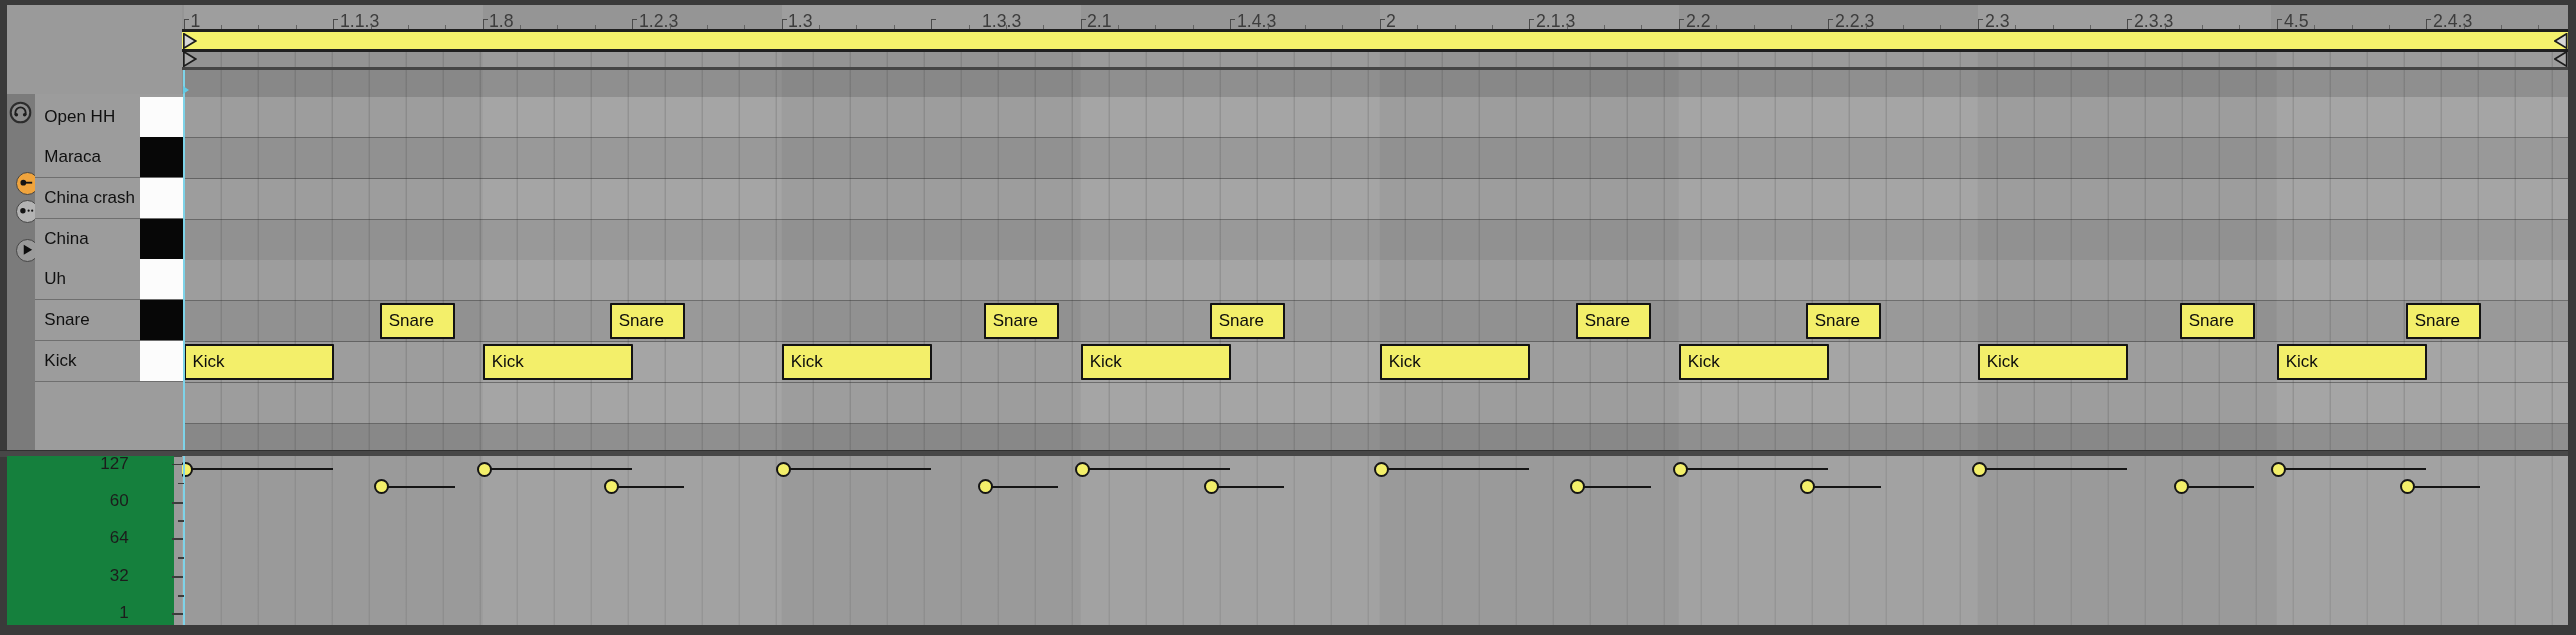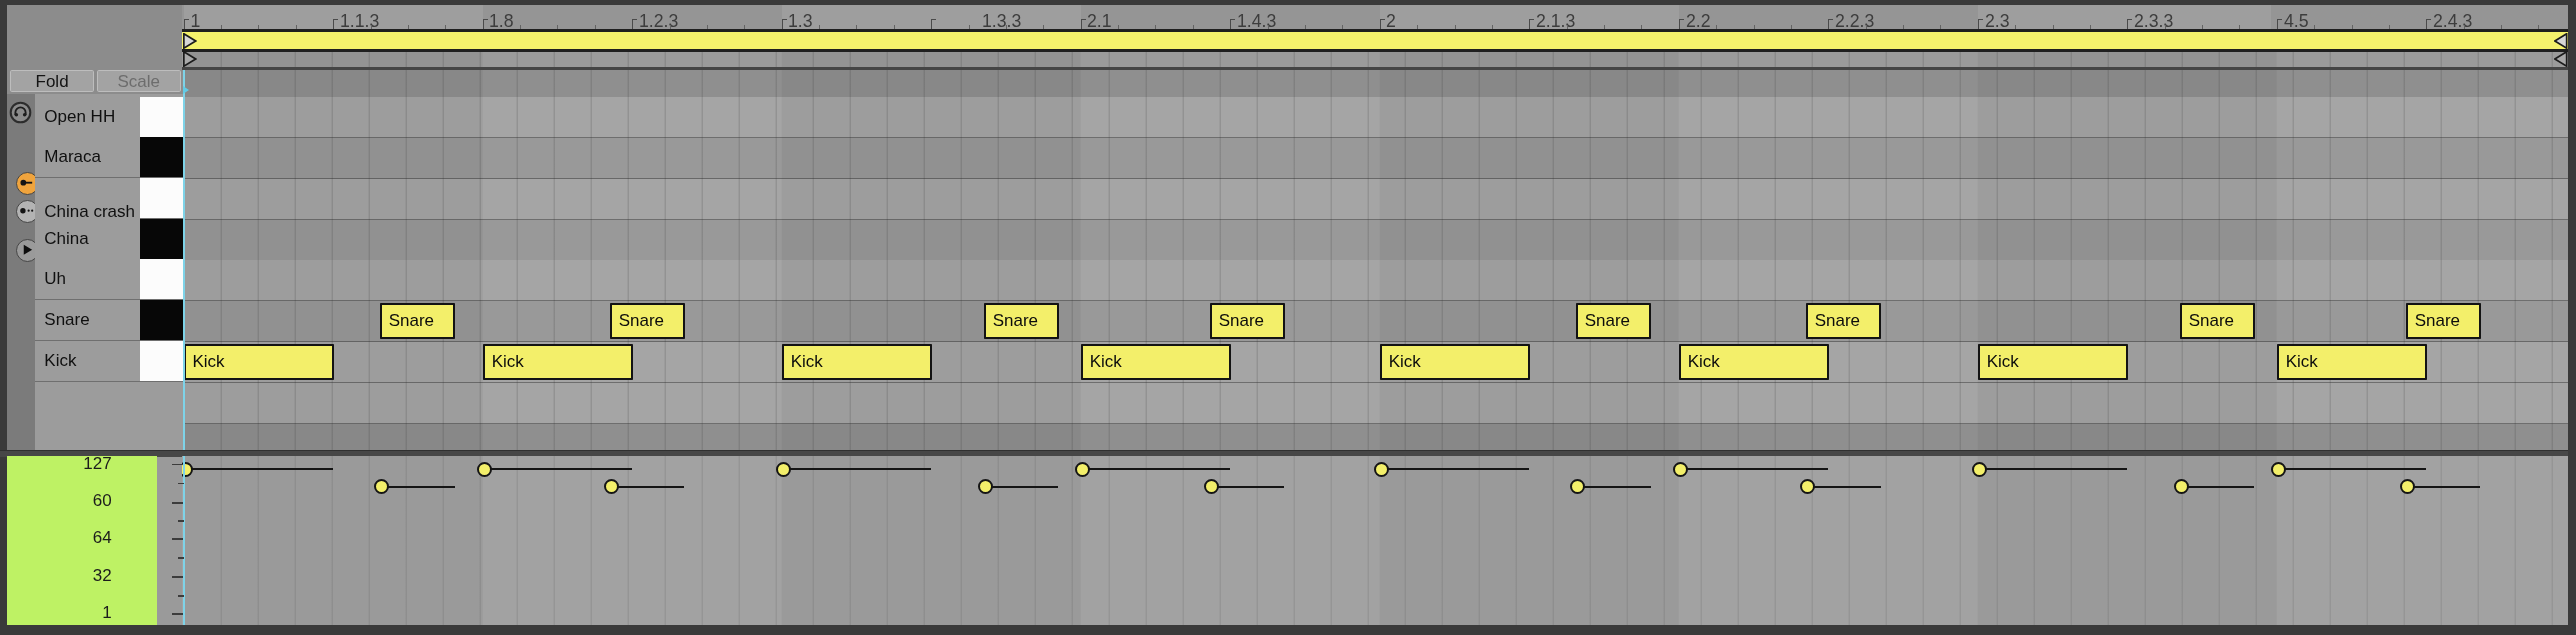--- a/index.html
+++ b/index.html
@@ -50,21 +50,21 @@
   .lane-label{position:absolute;left:0;width:105px;box-sizing:border-box;height:41px;
     border-bottom:0.8px solid #6f6f6f;font-size:17px;color:#101010;line-height:40px;
     padding-left:9.3px;overflow:hidden;white-space:nowrap;background:#9c9c9c;}
   .key{position:absolute;left:105px;width:43px;height:41px;box-sizing:border-box;
     border-bottom:0.8px solid #6f6f6f;}
   .key-white{background:#fcfcfc;} .key-black{background:#070707;}
   
   #divider{left:0;top:450px;width:2568px;height:5.9px;background:#474747;border-top:0.8px solid #303030;}
   
   #velocity-lane{left:182px;top:456px;width:2386px;height:169px;background:#a2a2a2;overflow:hidden;}
-  #velocity-header{left:6.7px;top:456px;width:150px;height:169px;background:#bef264;}
+  #velocity-header{left:6.7px;top:456px;width:167px;height:169px;background:#15803d;}
   .v-num{position:absolute;right:45px;width:51px;text-align:right;font-size:17px;color:#1c1c1c;}
   .v-tick{position:absolute;background:#3c3c3c;height:1.7px;}
   .stem{position:absolute;height:2.1px;background:#151515;}
   .lolli{position:absolute;width:11px;height:11px;border:2.1px solid #151515;border-radius:50%;
     background:#f3ef6a;box-sizing:content-box;}
   
   .playhead{position:absolute;width:2.1px;background:#7ed3e8;}
   #insert-tri{left:183px;top:86px;width:0;height:0;border-top:4.2px solid transparent;
     border-bottom:4.2px solid transparent;border-left:6.7px solid #62cbe6;}
   
@@ -191,24 +191,20 @@
     <svg width="13.5" height="16" viewBox="0 0 16 19">
         <polygon points="1,1 15,9.5 1,18" fill="#a9a9a9" stroke="#1c1c1c" stroke-width="2"></polygon>
       </svg>
   </div>
   <div class="abs marker" style="left:2554px;top:51px">
     <svg width="13.5" height="16" viewBox="0 0 16 19">
         <polygon points="15,1 1,9.5 15,18" fill="#a9a9a9" stroke="#1c1c1c" stroke-width="2"></polygon>
       </svg>
   </div>
 
-  <div class="abs" id="header-panel">
-    <div class="tool-btn" id="fold-btn">Fold</div>
-    <div class="tool-btn" id="scale-btn">Scale</div>
-  </div>
 
   <div class="abs" id="note-grid">
     <div id="grid-rows">
         <div class="drum-row row-light" style="top:27.4px"></div>
         <div class="drum-row row-dark" style="top:68px"></div>
         <div class="drum-row row-light" style="top:109px"></div>
         <div class="drum-row row-dark" style="top:150px"></div>
         <div class="drum-row row-light" style="top:190px"></div>
         <div class="drum-row row-dark" style="top:231px"></div>
         <div class="drum-row row-light" style="top:272px"></div>
@@ -265,21 +261,21 @@
         <polygon points="8,5.5 18,11.5 8,17.5" fill="#0e0e0e"></polygon>
       </svg>
     </div>
   </div>
   <div class="abs" id="label-panel">
     <div id="lane-labels">
         <div class="lane-label" style="top:2.5px">Open HH</div>
         <div class="key key-white" style="top:2.5px"></div>
         <div class="lane-label" style="top:43px">Maraca</div>
         <div class="key key-black" style="top:43px"></div>
-        <div class="lane-label" style="top:98px">China crash</div>
+        <div class="lane-label" style="top:84px">China crash</div>
         <div class="key key-white" style="top:84px"></div>
         <div class="lane-label" style="top:125px">China</div>
         <div class="key key-black" style="top:125px"></div>
         <div class="lane-label" style="top:165px">Uh</div>
         <div class="key key-white" style="top:165px"></div>
         <div class="lane-label" style="top:206px">Snare</div>
         <div class="key key-black" style="top:206px"></div>
         <div class="lane-label" style="top:247px">Kick</div>
         <div class="key key-white" style="top:247px"></div>
       </div>

